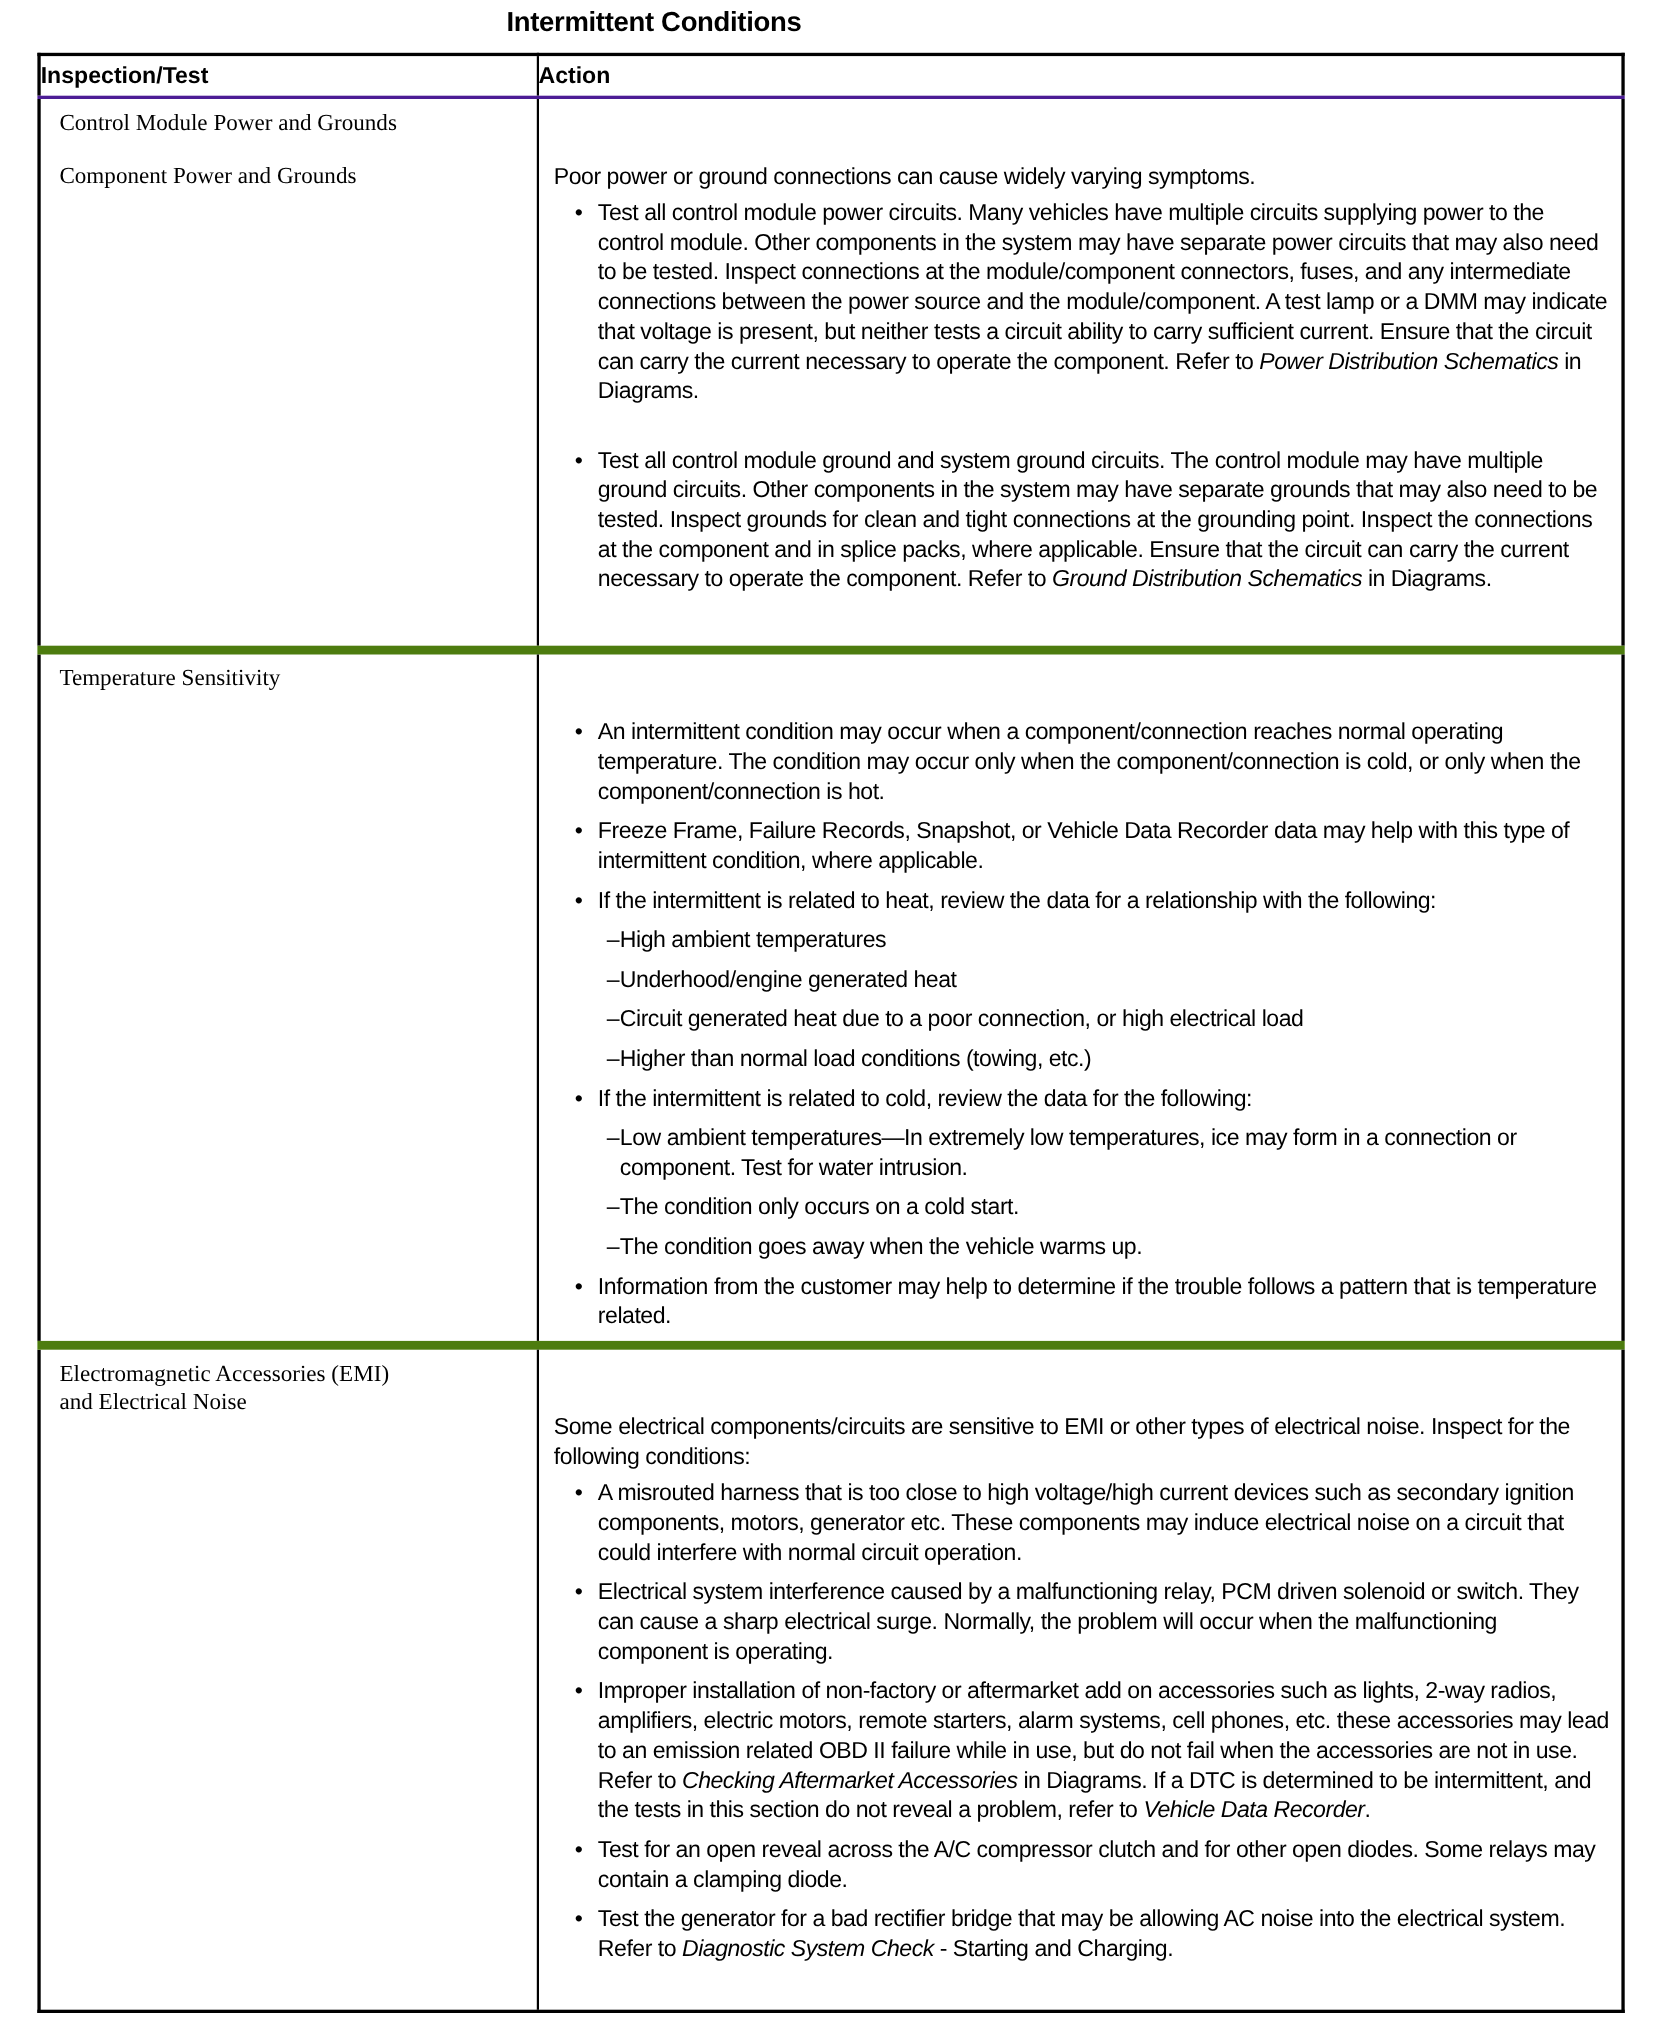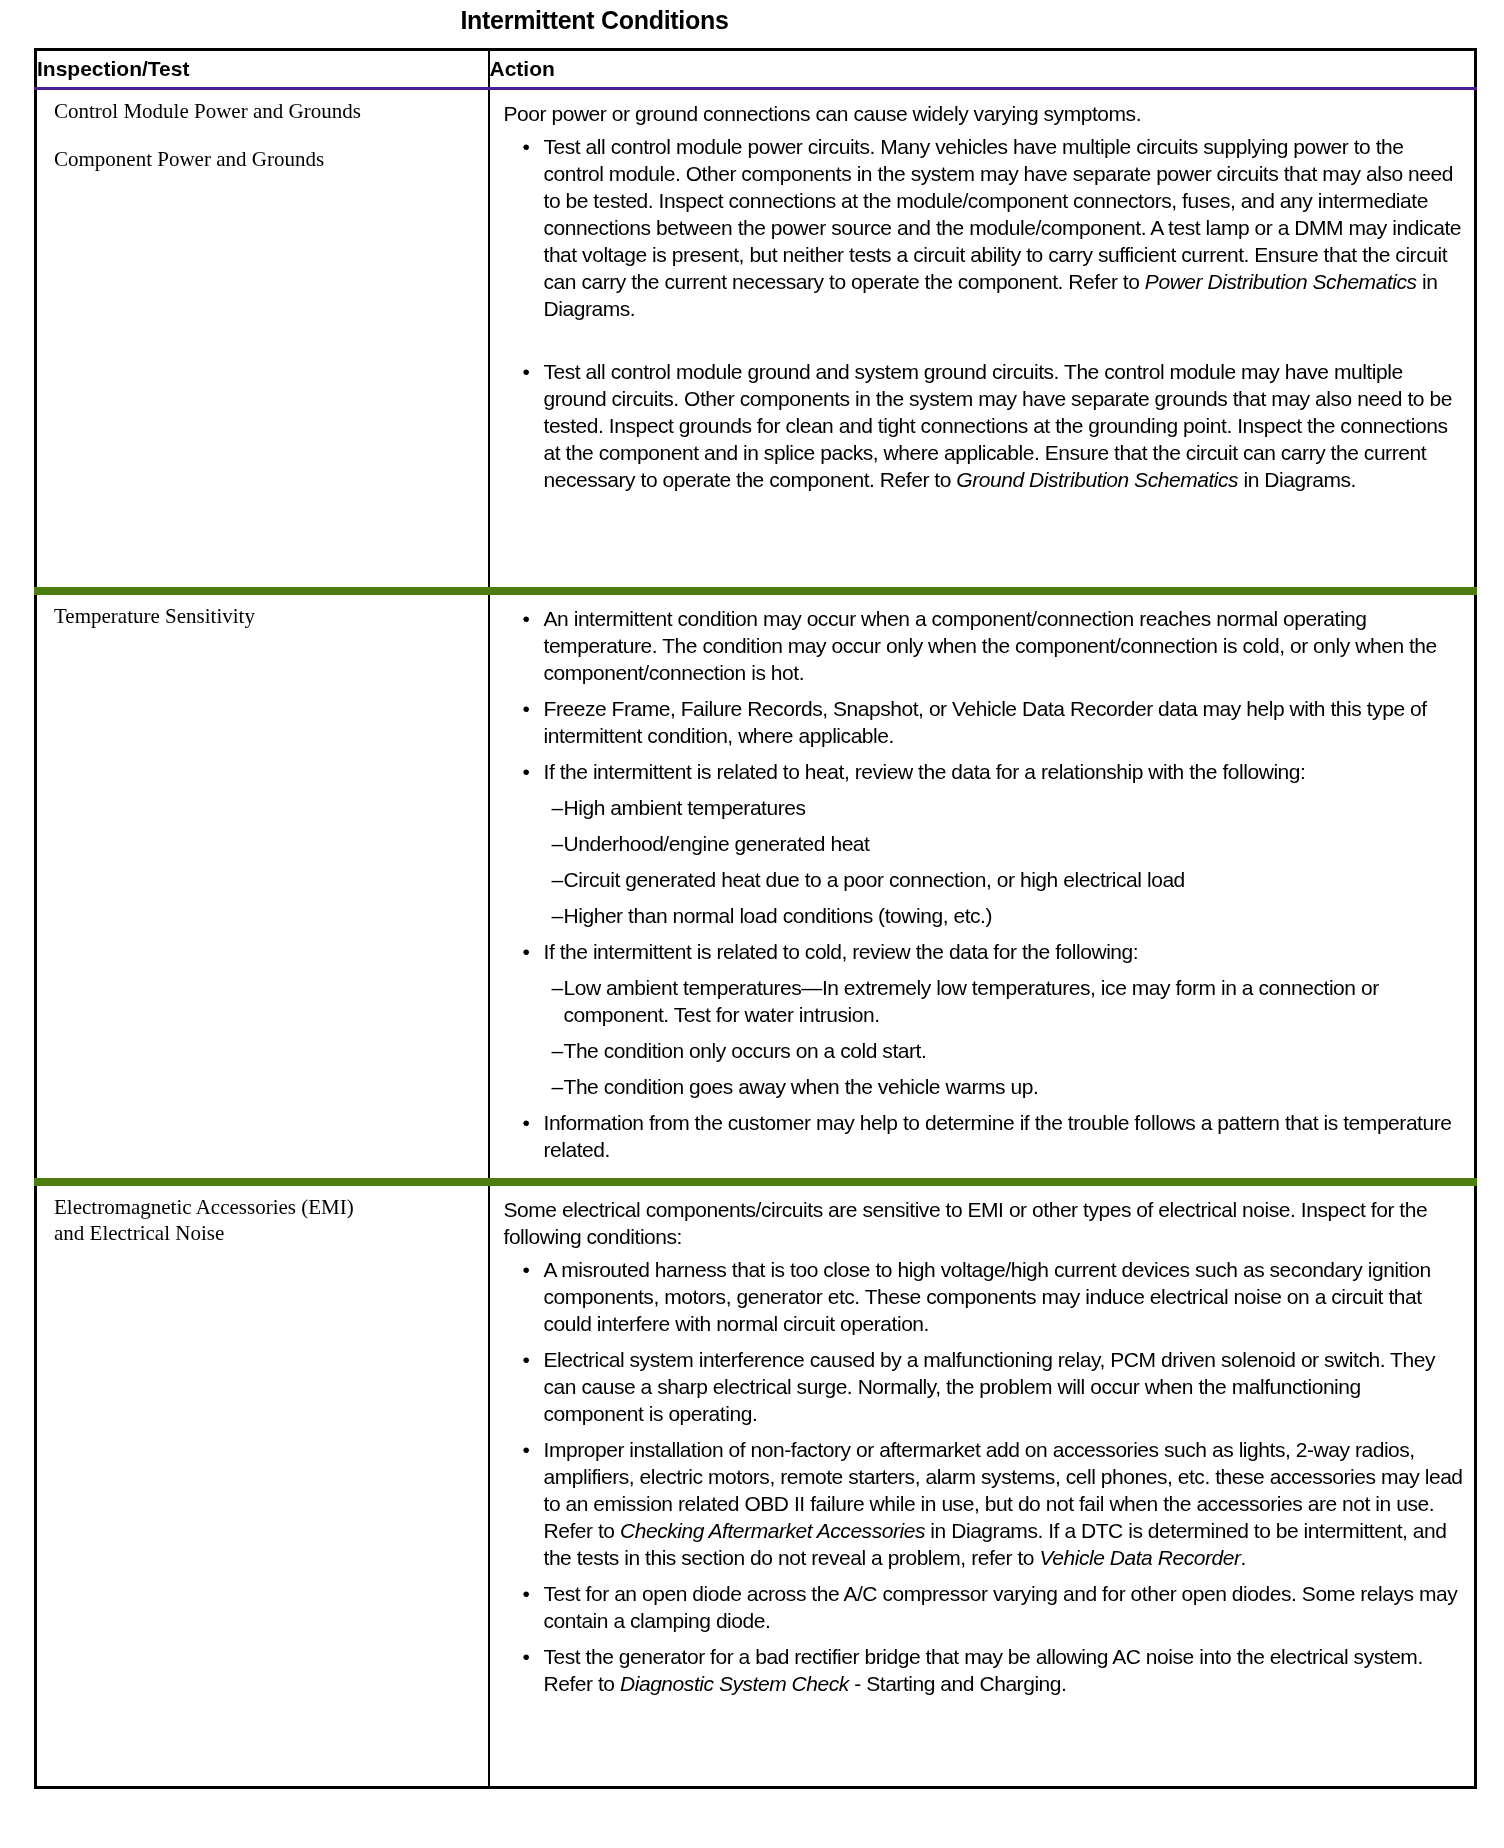--- a/index.html
+++ b/index.html
@@ -26,21 +26,21 @@
   td:first-child { border-left: none; }
   tr.r1 td { border-top: none; height: 497px; }
   tr.r2 td { height: 583px; }
   tr.r3 td { height: 600px; }
   .left { padding: 8px 0 0 17px; font-family: Liberation Serif, serif; font-size: 21px; line-height: 26px; }
   .left .line { display: block; }
   .left .gap { margin-top: 22px; }
   .right {
     padding: 10px 10px 0 14px;
     font-family: "Liberation Sans", sans-serif; font-size: 21px; line-height: 27px;
-    letter-spacing: -0.45px; word-spacing: 0px;
+    letter-spacing: -0.45px; word-spacing: 0px; margin-top: 47px;
   }
   .intro { margin: 0 0 6px 0; }
   ul.bul { list-style: none; margin: 0; padding: 0; }
   ul.bul > li { position: relative; padding-left: 40px; margin-bottom: 9px; }
   ul.bul > li .dot { position: absolute; left: 19px; top: 0; }
   ul.bul > li.spaced { margin-bottom: 36px; }
   ul.sub { list-style: none; margin: 9px 0 0 0; padding: 0; }
   ul.sub > li { position: relative; padding-left: 20px; margin-bottom: 9px; }
   ul.sub > li .dash { position: absolute; left: 8px; top: 0; }
   ul.sub > li:last-child { margin-bottom: 0; }
@@ -151,21 +151,21 @@
             <li>
               <span class="dot">•</span>
               <span>Electrical system interference caused by a malfunctioning relay, PCM driven solenoid or switch. They can cause a sharp electrical surge. Normally, the problem will occur when the malfunctioning component is operating.</span>
             </li>
             <li>
               <span class="dot">•</span>
               <span>Improper installation of non-factory or aftermarket add on accessories such as lights, 2-way radios, amplifiers, electric motors, remote starters, alarm systems, cell phones, etc. these accessories may lead to an emission related OBD II failure while in use, but do not fail when the accessories are not in use. Refer to </span><em>Checking Aftermarket Accessories</em><span> in Diagrams. If a DTC is determined to be intermittent, and the tests in this section do not reveal a problem, refer to </span><em>Vehicle Data Recorder</em><span>.</span>
             </li>
             <li>
               <span class="dot">•</span>
-              <span>Test for an open diode across the A/C compressor varying and for other open diodes. Some relays may contain a clamping diode.</span>
+              <span>Test for an open reveal across the A/C compressor clutch and for other open diodes. Some relays may contain a clamping diode.</span>
             </li>
             <li>
               <span class="dot">•</span>
               <span>Test the generator for a bad rectifier bridge that may be allowing AC noise into the electrical system. Refer to </span><em>Diagnostic System Check</em><span> - Starting and Charging.</span>
             </li>
           </ul>
         </div>
       </td>
     </tr>
   </tbody>

